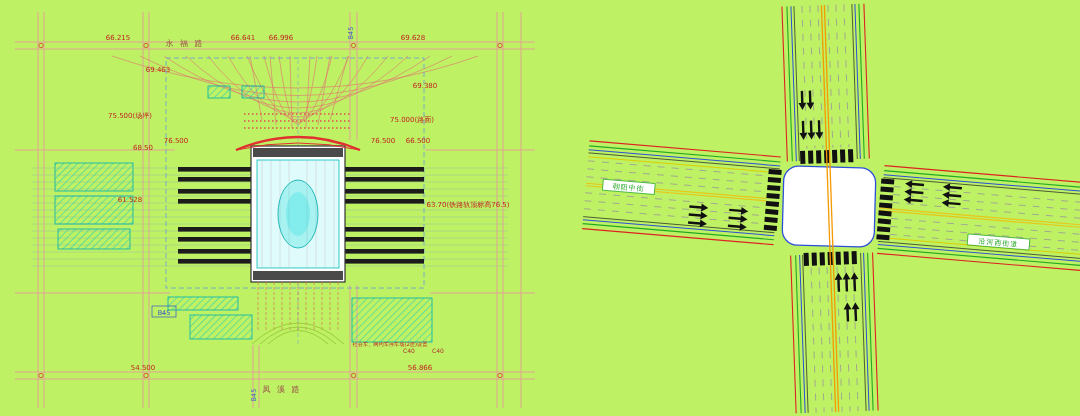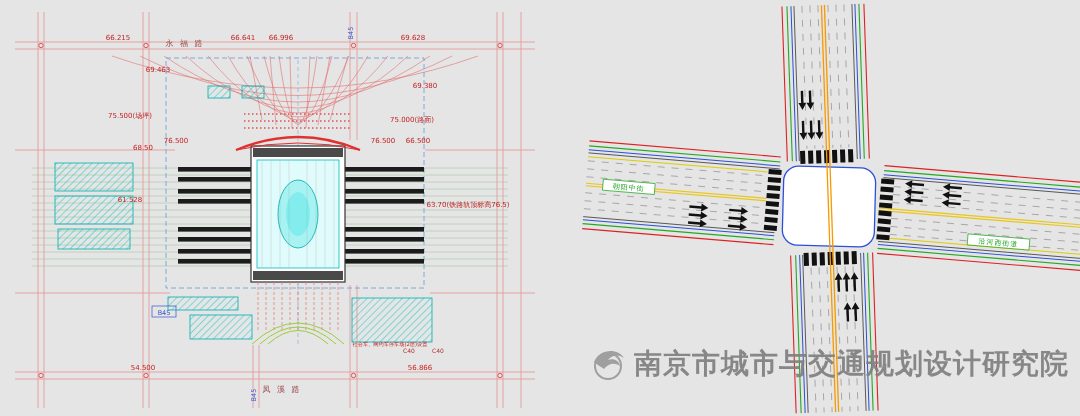--- a/index.html
+++ b/index.html
@@ -1,16 +1,16 @@
 <!DOCTYPE html>
 <html><head>
 <meta charset="utf-8">
 <style>
   html,body{margin:0;padding:0;background:#fff;}
-  .canvas{position:relative;width:1080px;height:416px;background:#e5e5e5;overflow:hidden;
+  .canvas{position:relative;width:1080px;height:416px;background:#bef264;overflow:hidden;
           font-family:"DejaVu Sans",sans-serif;}
   .panel{position:absolute;top:0;height:416px;}
   #left-panel{left:0;width:540px;}
   #right-panel{left:540px;width:540px;}
   svg text{font-family:"DejaVu Sans",sans-serif;}
   .dim{font-size:7px;fill:#c22222;}
   .dim-s{font-size:5.2px;fill:#c22222;}
   .roadname{font-size:8px;fill:#9a4a4a;letter-spacing:2px;}
   .b45{font-size:6.5px;fill:#3355cc;}
   .c40{font-size:6px;fill:#b03030;}
@@ -368,21 +368,14 @@
     </g>
 
     <rect x="243" y="167" width="92" height="79" rx="15" fill="#ffffff" stroke="#2b4fd8" stroke-width="1.3" transform="rotate(1.5 289 206)"></rect>
 
     <g transform="rotate(-2 290 208)" stroke="#f59a00" stroke-width="1.3">
       <line x1="288.5" y1="5" x2="288.5" y2="412"></line>
       <line x1="291.5" y1="5" x2="291.5" y2="412"></line>
     </g>
   </svg>
 
-  <div class="watermark">
-    <svg width="44" height="44" viewBox="0 0 44 44">
-      <circle cx="22" cy="24" r="13" fill="none" stroke="#9a9a9a" stroke-width="2"></circle>
-      <path d="M8 20 C 14 6, 32 6, 38 16 C 32 12, 26 13, 22 18 C 28 16, 33 19, 34 24 C 28 20, 22 22, 18 27 C 14 24, 10 22, 8 20 Z" fill="#9a9a9a"></path>
-    </svg>
-    <span class="watermark-text">南京市城市与交通规划设计研究院</span>
-  </div>
 
 </div>
 
 </body></html>

